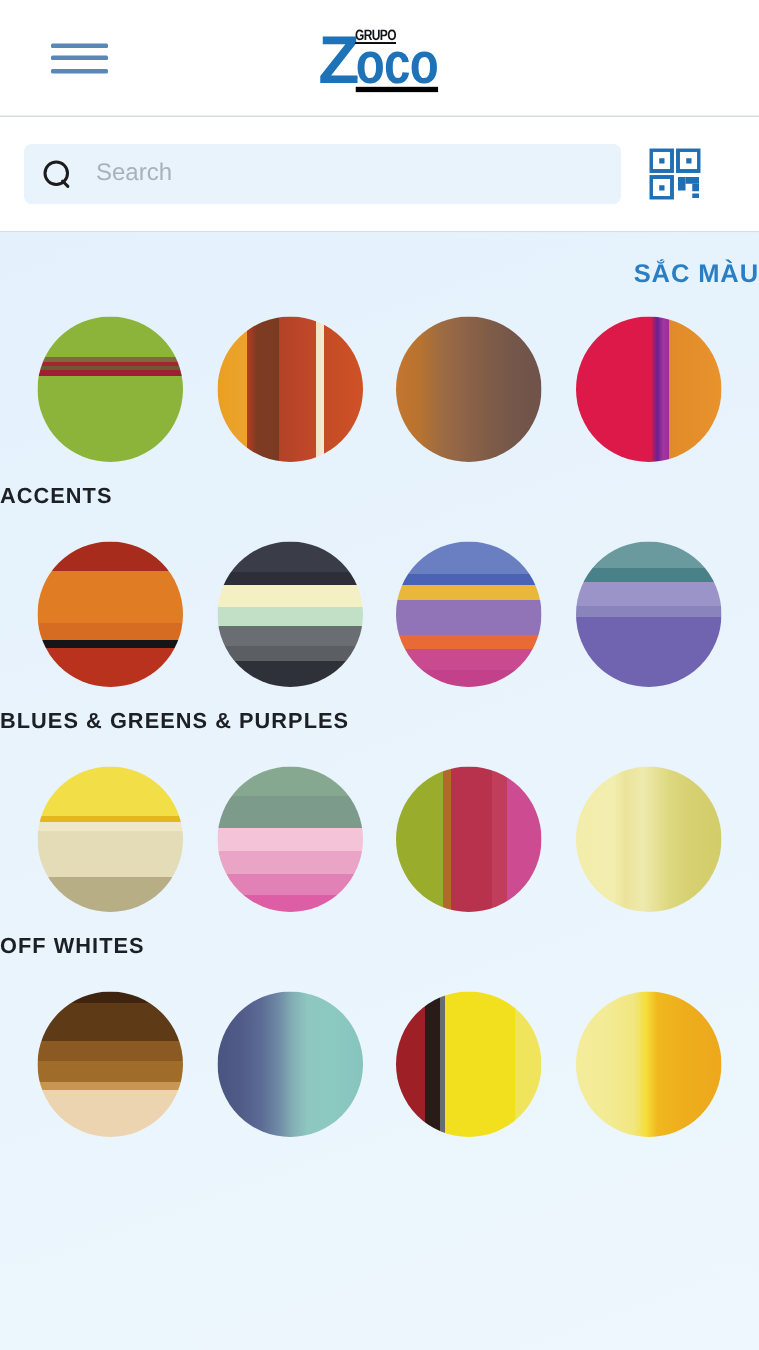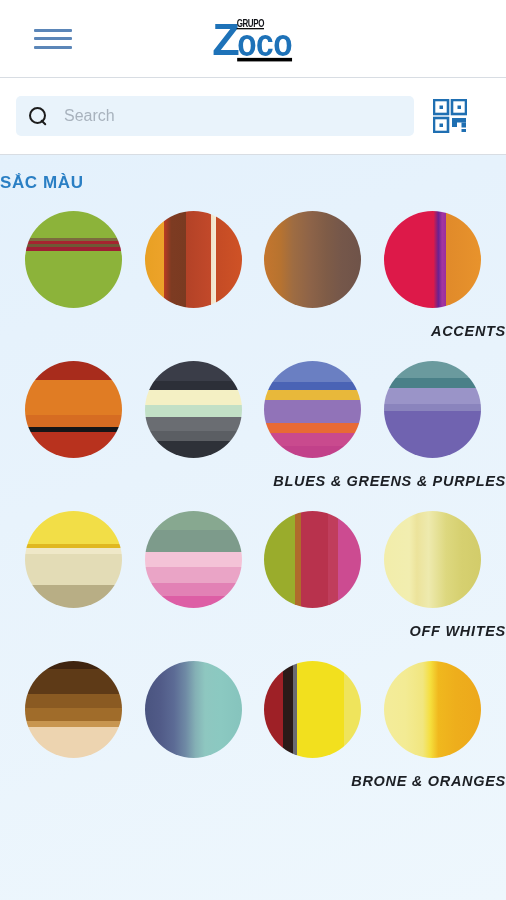--- a/index.html
+++ b/index.html
@@ -172,21 +172,21 @@
 
   
   .content {
     flex: 1 1 auto;
     background: linear-gradient(160deg, #e4f1fc 0%, #e8f3fc 40%, #eef7fd 100%);
     overflow: hidden;
     padding-top: 18px;
   }
 
   .section-title {
-    text-align: left;
+    text-align: right;
     color: #2a7fc4;
     font-size: 17px;
     font-weight: 700;
     letter-spacing: 0.6px;
     margin-bottom: 18px;
   }
 
   .group { margin-bottom: 0px; }
 
   .swatch-row {
@@ -201,28 +201,27 @@
     height: 97px;
     border-radius: 50%;
     overflow: hidden;
     cursor: pointer;
     position: relative;
     flex: 0 0 auto;
   }
   .swatch .fill { width: 100%; height: 100%; display: block; }
 
   .group-label {
-    text-align: right;
+    text-align: left;
     font-size: 14.5px;
     font-weight: 700;
     color: #1c1f24;
     letter-spacing: 0.7px;
     margin-top: 15px;
     margin-bottom: 22px;
-    font-style: italic;
   }
 </style>
 </head>
 <body>
 
 <div id="app">
 
   <div class="header">
     <div class="hamburger">
       <span></span>
@@ -325,18 +324,17 @@
             <div class="swatch">
               <div class="fill" style="background: linear-gradient(to right, rgb(74, 84, 128) 0%, rgb(81, 91, 136) 16%, rgb(92, 107, 149) 30%, rgb(111, 138, 165) 42%, rgb(132, 176, 181) 52%, rgb(142, 199, 192) 62%, rgb(139, 201, 193) 78%, rgb(134, 196, 189) 100%);"></div>
             </div>
             <div class="swatch">
               <div class="fill" style="background: linear-gradient(to right, rgb(158, 32, 38) 0%, rgb(158, 32, 38) 20%, rgb(42, 26, 24) 20%, rgb(42, 26, 24) 30%, rgb(106, 106, 114) 30%, rgb(106, 106, 114) 34%, rgb(242, 224, 30) 34%, rgb(242, 224, 30) 82%, rgb(239, 228, 92) 82%, rgb(239, 228, 92) 100%);"></div>
             </div>
             <div class="swatch">
               <div class="fill" style="background: linear-gradient(to right, rgb(243, 236, 154) 0%, rgb(243, 235, 148) 22%, rgb(241, 230, 127) 40%, rgb(245, 222, 60) 48%, rgb(240, 184, 30) 56%, rgb(238, 174, 28) 74%, rgb(237, 168, 27) 100%);"></div>
             </div>
           </div>
-          <div class="group-label">BRONE &amp; ORANGES</div>
         </div>
       </div>
   </div>
 
 </div>
 
 </body></html>

